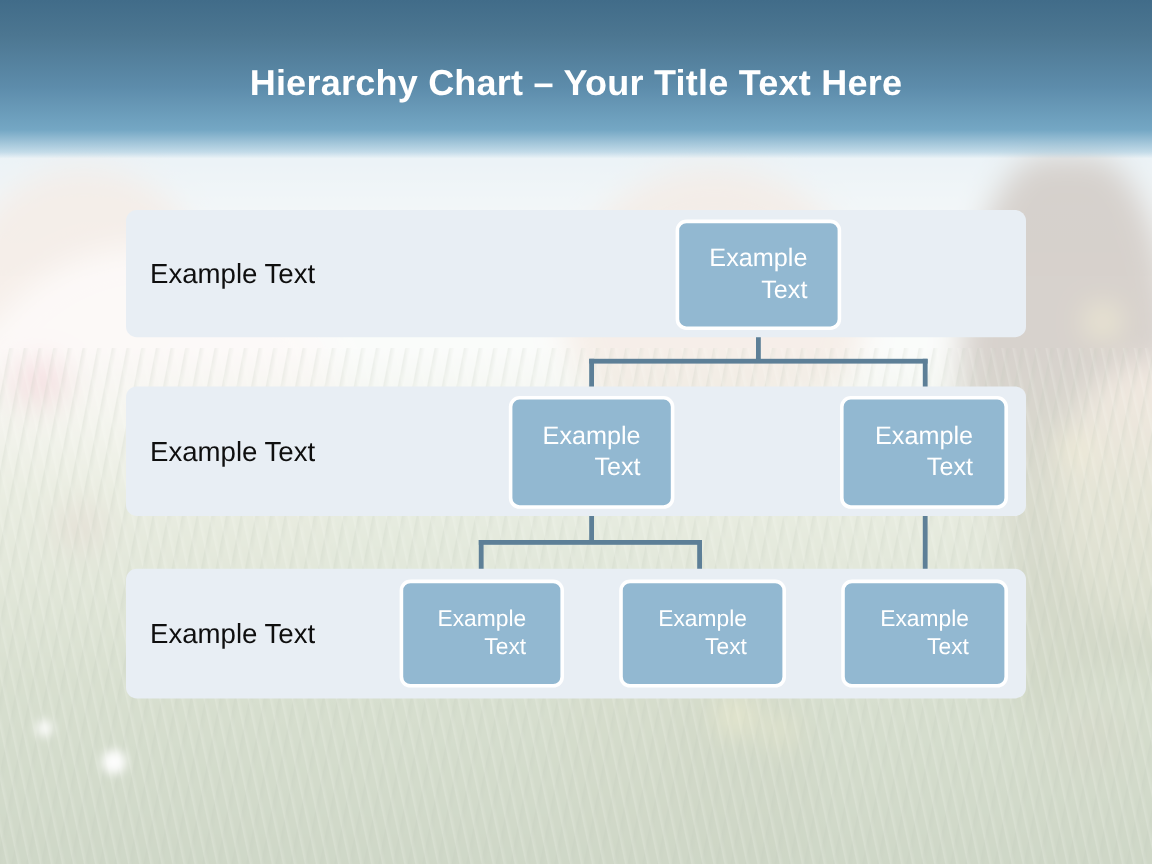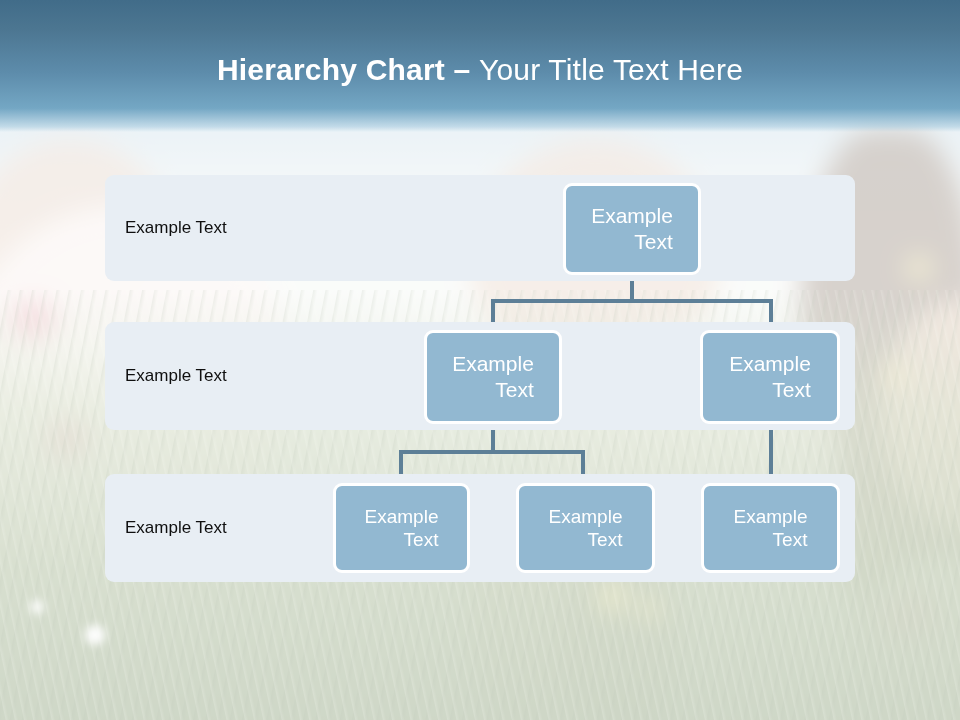--- a/index.html
+++ b/index.html
@@ -96,41 +96,41 @@
     top: 52px;
     width: 960px;
     text-align: center;
     color: #ffffff;
     font-size: 30px;
     line-height: 36px;
     letter-spacing: .2px;
     white-space: nowrap;
   }
   .banner-title .strong { font-weight: bold; margin-top: 12px; }
-  .banner-title .light  { font-weight: normal; }
+  .banner-title .light  { font-weight: bold; }
 
   
   .row-panel {
     position: absolute;
     left: 105px;
     width: 750px;
     background: #e8eef4;
     border-radius: 9px;
   }
   #row1 { top: 175px; height: 106px; }
   #row2 { top: 322px; height: 108px; }
   #row3 { top: 474px; height: 108px; }
 
   .row-label {
     position: absolute;
     left: 20px;
     top: 50%;
     transform: translateY(-50%);
     color: #0f0f0f;
-    font-size: 17px;
+    font-size: 23px;
     line-height: 28px;
     white-space: nowrap;
   }
 
   
   .conn {
     position: absolute;
     background: #5d7f97;
   }
 

